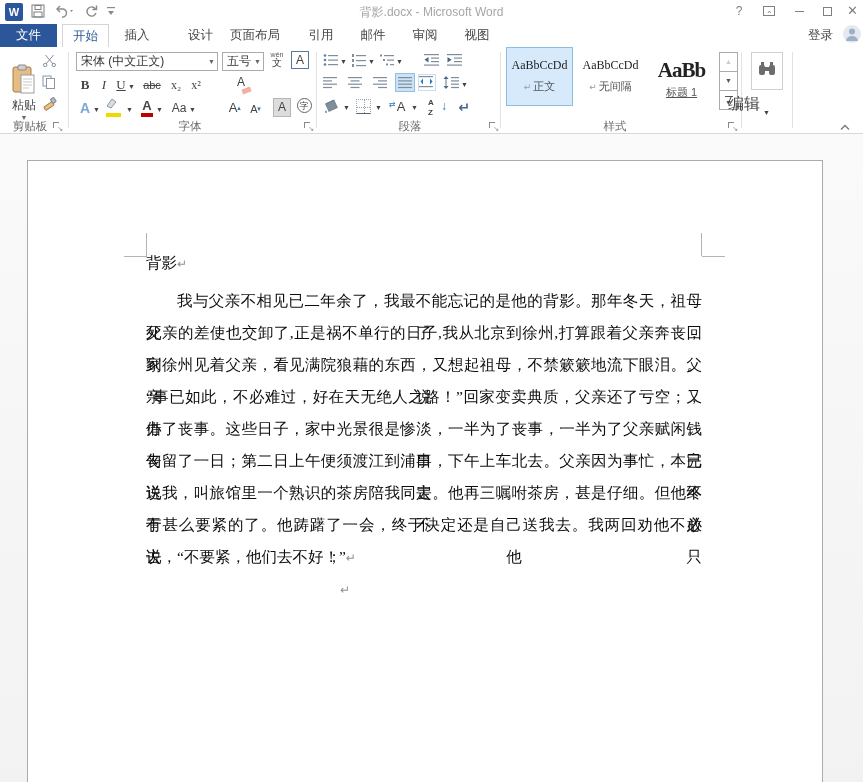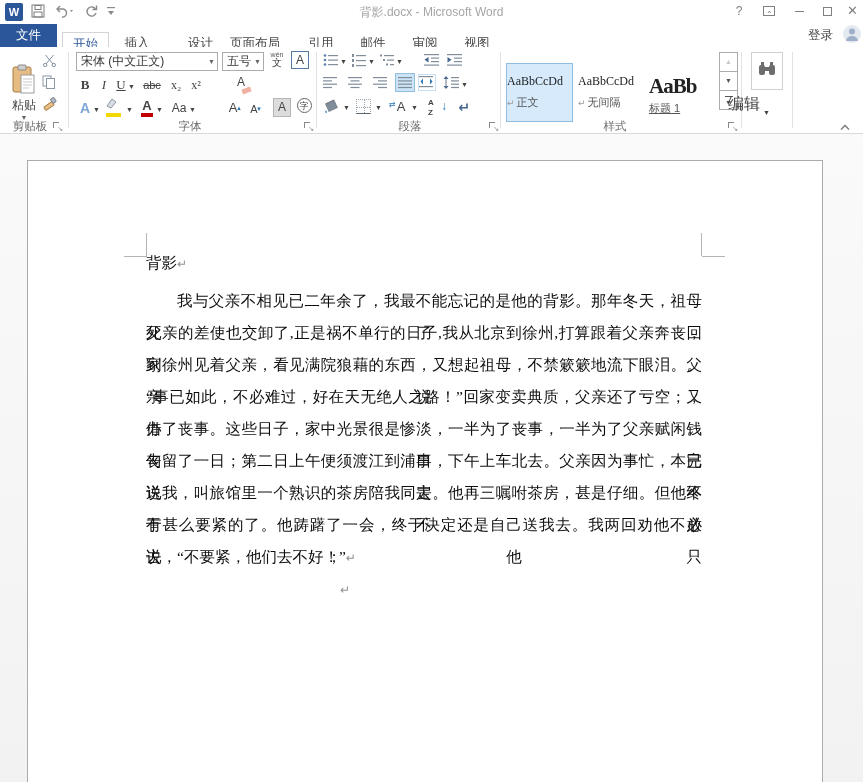--- a/index.html
+++ b/index.html
@@ -15,41 +15,41 @@
   .qat-btn { position:absolute; top:4px; width:18px; height:16px; text-align:center; }
   .titlebar-title { position:absolute; top:4px; left:50%; transform:translateX(-50%); color:#a6a6a6; font-size:12px; white-space:nowrap; }
   .winctl { position:absolute; top:0; height:22px; text-align:center; color:#808080; font-size:12px; line-height:22px; }
   .ribbon-display-glyph { display:inline-block; width:12px; height:10px; border:1px solid #808080; position:relative; top:1px; }
   .ribbon-display-glyph:after { content:"\2303"; position:absolute; left:2px; top:-3px; font-size:8px; color:#808080; }
   .min-glyph { display:inline-block; width:9px; height:1px; background:#808080; vertical-align:middle; }
   .max-glyph { display:inline-block; width:9px; height:9px; border:1px solid #808080; vertical-align:middle; }
   
   #tabrow { position:absolute; top:24px; left:0; width:863px; height:23px; background:#fff; }
   .file-tab { position:absolute; left:0; top:0; width:57px; height:23px; background:#2b579a; color:#fff; text-align:center; line-height:23px; font-size:12.5px; }
-  .tab { position:absolute; top:8px; height:23px; text-align:center; line-height:23px; font-size:12.5px; color:#454545; }
+  .tab { position:absolute; top:0; height:23px; text-align:center; line-height:23px; font-size:12.5px; color:#454545; }
   .tab.active { color:#2b579a; background:#fff; border:1px solid #d5d5d5; border-bottom:none; }
   .signin { position:absolute; top:0; left:808px; height:23px; line-height:23px; font-size:12.5px; color:#444; }
   .avatar { position:absolute; left:843px; top:25px; width:18px; height:18px; border-radius:50%; background:#e4e9f0; overflow:hidden; }
   
   #ribbon { position:absolute; top:47px; left:0; width:863px; height:87px; background:#fff; border-bottom:1px solid #d9d9d9; }
   .vsep { position:absolute; top:5px; width:1px; height:76px; background:#e2e2e2; }
   .grouplabel { position:absolute; top:72px; height:14px; font-size:11.5px; color:#6d6d6d; text-align:center; white-space:nowrap; }
   .launcher { position:absolute; top:74px; width:10px; height:10px; }
   .launcher:before { content:""; position:absolute; left:1px; top:1px; width:5px; height:5px; border-left:1px solid #898989; border-top:1px solid #898989; }
   .launcher:after { content:"\2198"; position:absolute; right:-1px; bottom:-2px; font-size:7px; color:#898989; }
   .caret { color:#666; font-size:7px; line-height:7px; }
   .combo { position:absolute; height:19px; border:1px solid #ababab; background:#fff; font-size:12px; color:#333; line-height:17px; padding-left:4px; white-space:nowrap; overflow:hidden; }
   .combo .caret { position:absolute; right:2px; top:5px; }
   .rbtn { position:absolute; text-align:center; color:#444; }
   .pressed { background:#cbe3f5; border:1px solid #92bfe0; }
   .greypressed { background:#dcdcdc; border:1px solid #b5b5b5; }
   .colorbar { position:absolute; left:2px; bottom:1px; height:4px; }
   .lineicon rect { fill:#808e9c; }
   
-  .stylecard { position:absolute; top:16px; width:67px; height:59px; border:1px solid transparent; text-align:left; }
+  .stylecard { position:absolute; top:0; width:67px; height:59px; border:1px solid transparent; text-align:center; }
   .stylecard.selected { background:#d6eafb; border:1px solid #8ebde2; }
   .stylecard .preview { margin-top:10px; font-size:12px; color:#222; font-family:"Liberation Serif","DejaVu Serif",serif; white-space:nowrap; overflow:hidden; }
   .stylecard .preview.h1 { font-size:21px; font-weight:bold; letter-spacing:-1px; }
   .stylecard .sname { margin-top:6px; font-size:11px; color:#555; }
   .stylecard .pmark { color:#9a9a9a; font-size:9px; margin-right:2px; }
   .scrollbtn { position:absolute; left:719px; width:19px; height:20px; border:1px solid #ababab; background:#fff; text-align:center; color:#555; font-size:7px; line-height:18px; }
   
   #docarea { position:absolute; top:134px; left:0; width:863px; height:648px; background:linear-gradient(#fafafa,#f2f2f2); }
   #page { position:absolute; left:27px; top:26px; width:796px; height:622px; background:#fff; border:1px solid #ababab; border-bottom:none; }
   .cropmark { position:absolute; background:#b4b4b4; }

